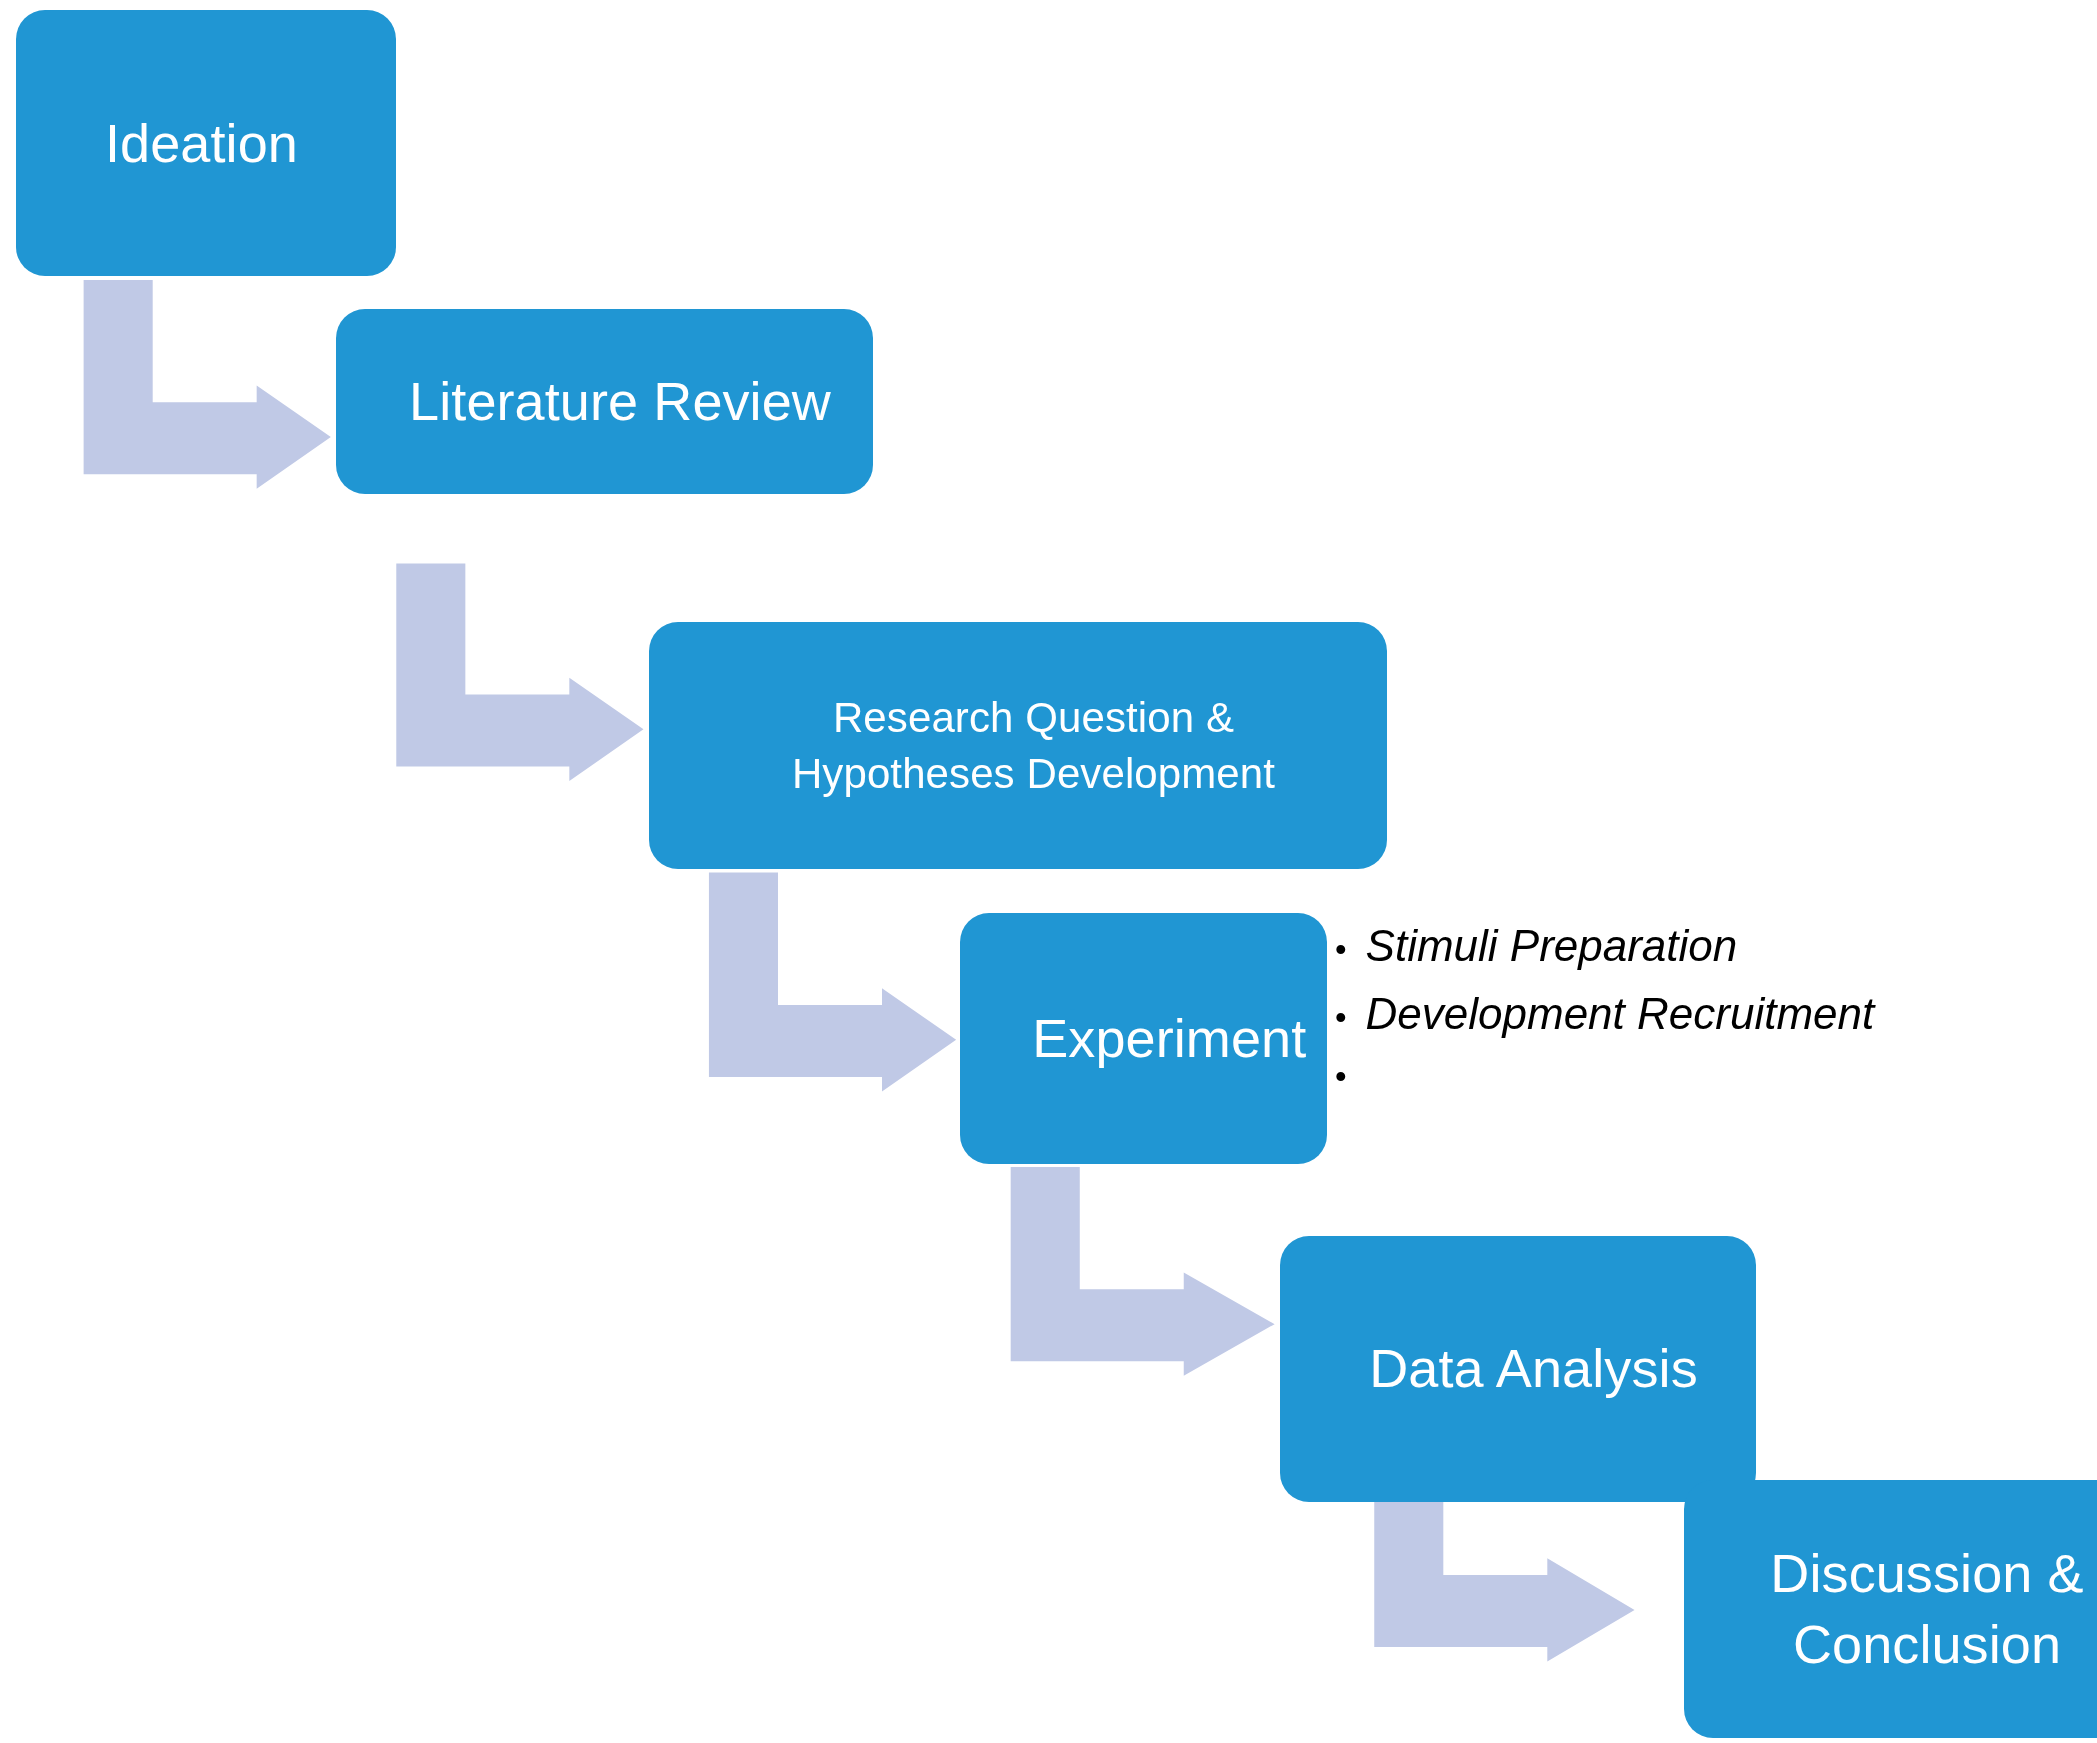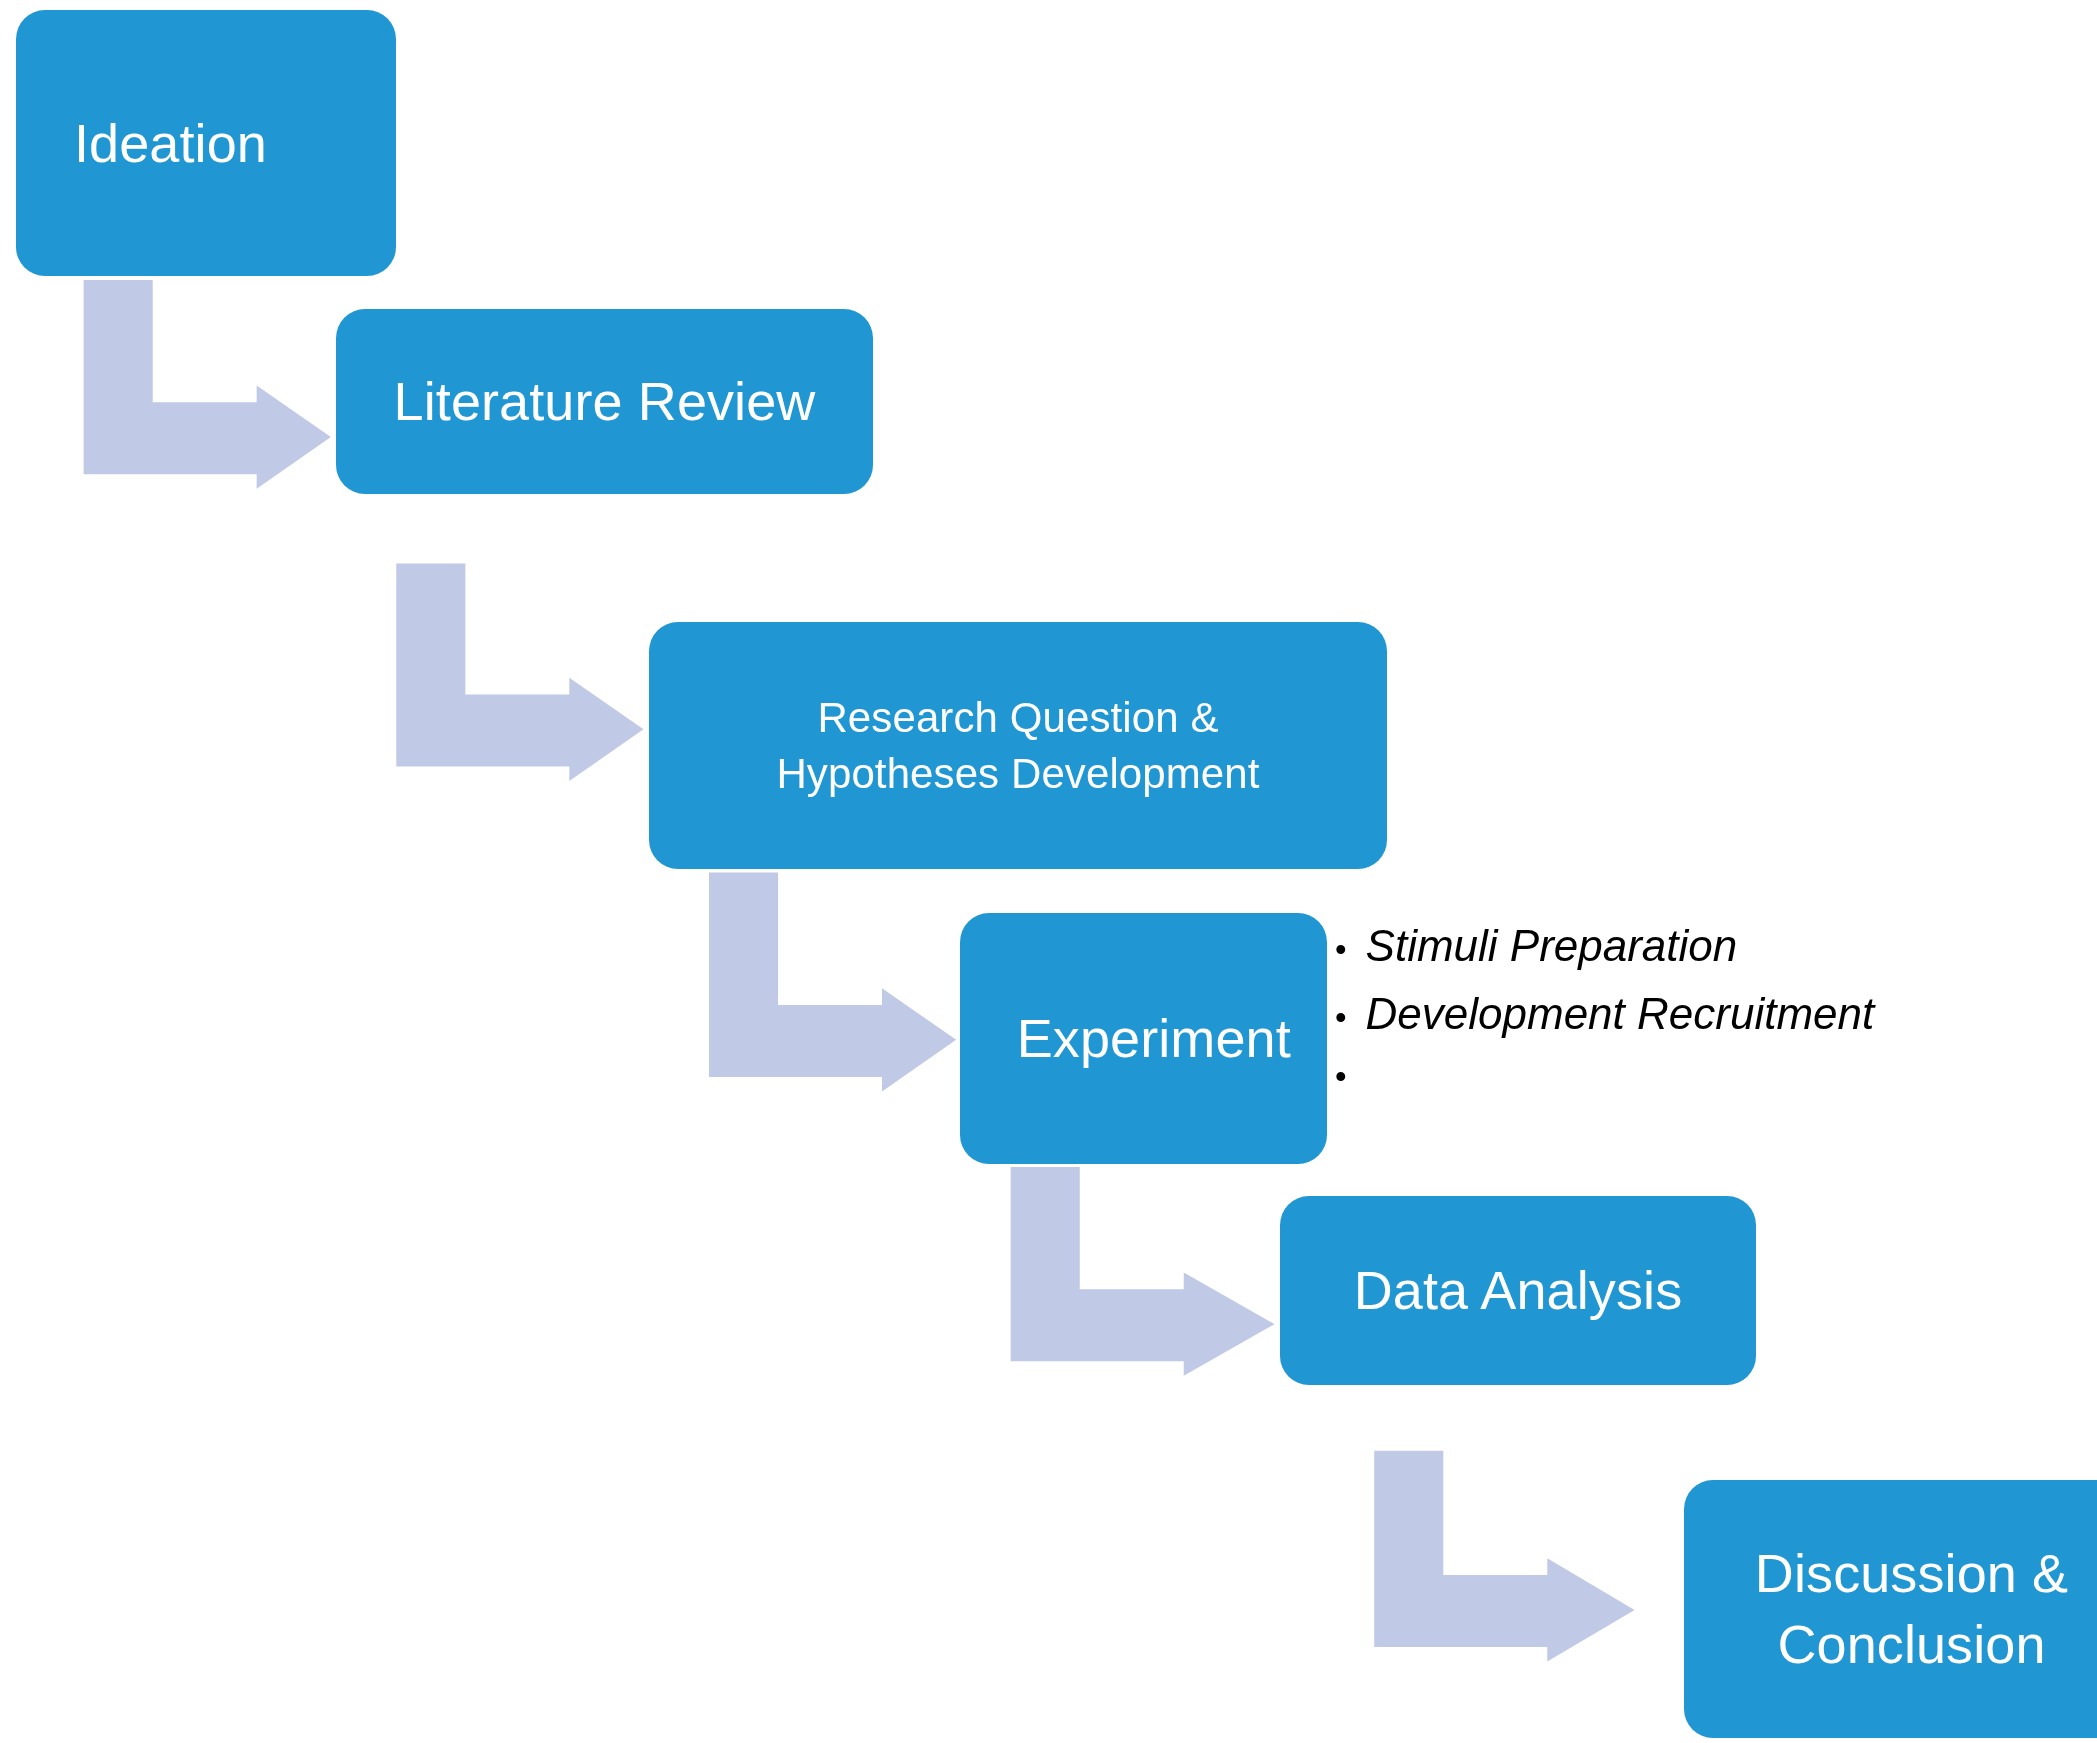--- a/index.html
+++ b/index.html
@@ -41,28 +41,29 @@
     font-weight: 400;
     line-height: 1.32;
     letter-spacing: 0.1px;
     padding: 4.4px 17.5px;
     user-select: none;
   }
   .node-label {
     display: block;
     width: 100%;
     white-space: pre-line;
+    margin-left: 31px;
   }
   
   #node-ideation      { left: 16px;   top: 10.2px;   width: 380px;  height: 266px;  font-size: 54px; justify-content: flex-start; padding-left: 58px; }
   #node-ideation .node-label { text-align: left; }
   #node-literature    { left: 336px;  top: 309px;  width: 537px;  height: 185px;  font-size: 54px; }
   #node-research      { left: 649px;  top: 622px;  width: 738px; height: 247px;  font-size: 42px; }
   #node-experiment    { left: 960px; top: 913px; width: 367px;  height: 251px;  font-size: 54px; padding-left: 38px; }
-  #node-analysis      { left: 1280px; top: 1196px; width: 476px;  height: 189px;  font-size: 54px; }
+  #node-analysis      { left: 1280px; top: 1236px; width: 476px;  height: 266px;  font-size: 54px; }
   #node-discussion    { left: 1684px; top: 1480px; width: 455px;  height: 258px;  font-size: 54px; }
 
   
   #bullet-list {
     position: absolute;
     left: 1335px;
     top: 924px;
     width: 691px;
     margin: 0;
     padding: 0;

